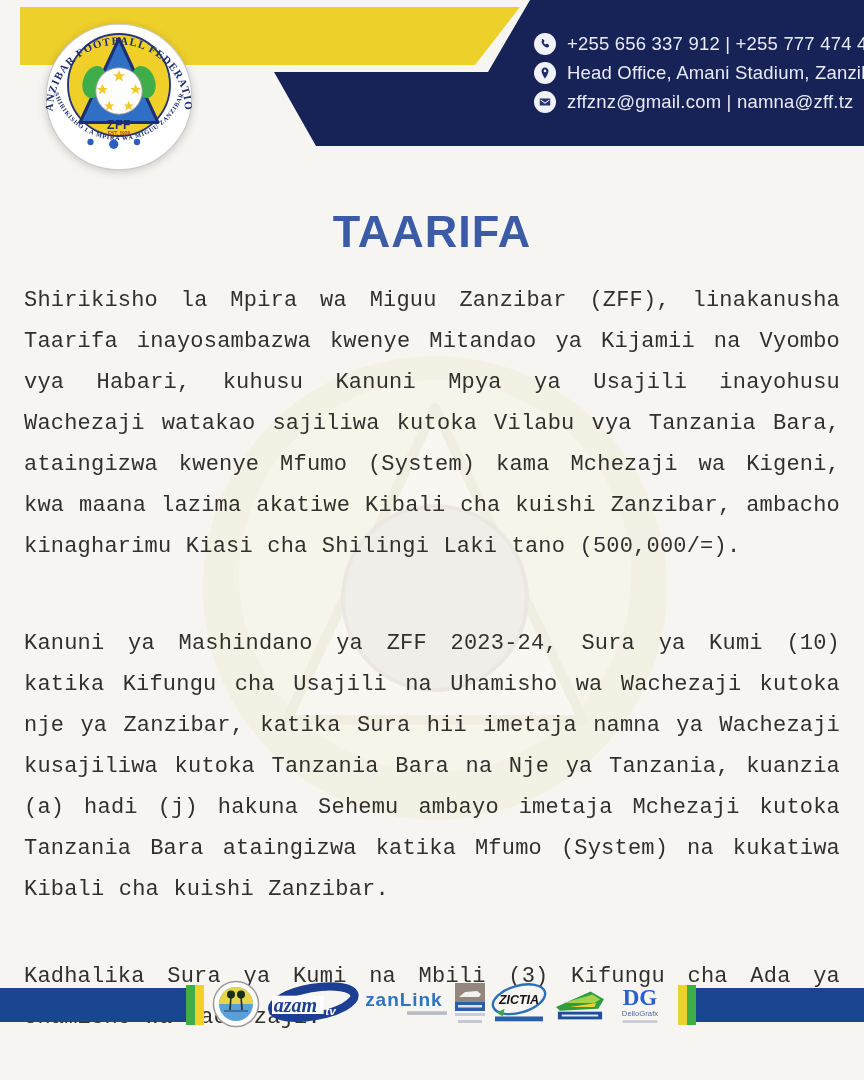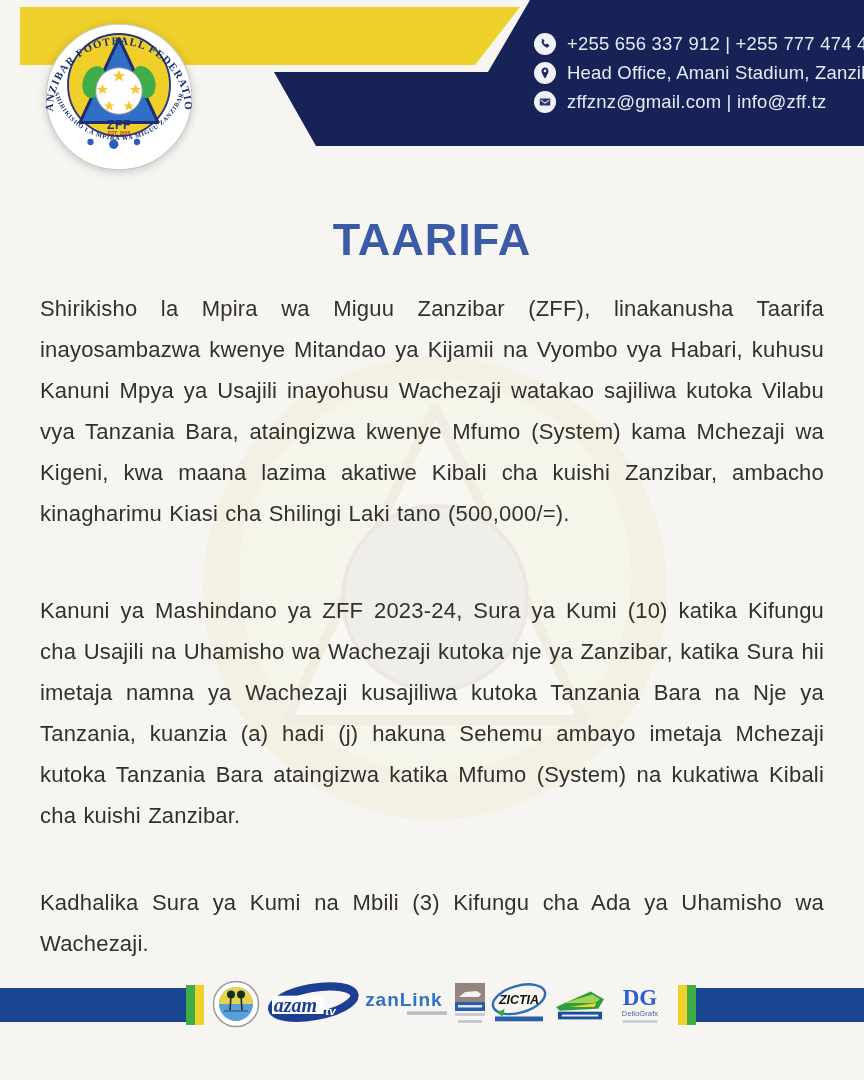--- a/index.html
+++ b/index.html
@@ -25,26 +25,26 @@
   .contact-row .icon{
     width:22px;height:22px;border-radius:50%;background:#f1f2f7;
     display:flex;align-items:center;justify-content:center;flex:0 0 22px;
   }
   .contact-row span.txt{color:#e8ebf5;font-size:18.5px;letter-spacing:.2px;white-space:nowrap;}
   
   .badge{position:absolute;left:24px;top:22px;width:150px;height:150px;filter:drop-shadow(0 2px 4px rgba(0,0,0,.18));}
   
   .watermark{position:absolute;left:195px;top:348px;width:480px;height:480px;z-index:0;opacity:.6;}
   
-  .content{position:absolute;left:0;top:146px;width:864px;z-index:1;margin-top:8px;}
+  .content{position:absolute;left:0;top:146px;width:864px;z-index:1;}
   h1.title{
     margin:60px 0 0;text-align:center;
     font-size:45px;font-weight:800;letter-spacing:1px;color:#3b5ba6;
   }
-  .paras{padding:0 40px;}
+  .paras{padding:0 24px;font-family:Liberation Mono, monospace;}
   .paras p{
     margin:0;font-size:22px;line-height:41px;color:#32302d;
     text-align:justify;text-align-last:left;letter-spacing:.2px;word-spacing:1px;
   }
   .paras p.p1{margin-top:22px;}
   .paras p.p2{margin-top:56px;}
   .paras p.p3{margin-top:46px;}
   
   .footer{position:absolute;left:0;top:960px;width:864px;height:120px;z-index:2;}
   .bar{position:absolute;top:28px;height:34px;background:#1a4590;}
@@ -85,21 +85,21 @@
       </span>
       <span class="txt">Head Office, Amani Stadium, Zanzibar</span>
     </div>
     <div class="contact-row">
       <span class="icon">
         <svg width="14" height="14" viewBox="0 0 24 24">
             <path fill="#1c2a66" d="M3 6h18v12H3z" opacity=".95"></path>
             <path fill="#f1f2f7" d="M4.5 7.5 12 13l7.5-5.5v1.8L12 14.8 4.5 9.3z"></path>
           </svg>
       </span>
-      <span class="txt">zffznz@gmail.com | info@zff.tz</span>
+      <span class="txt">zffznz@gmail.com | namna@zff.tz</span>
     </div>
   </div>
 
   <div class="badge">
     <svg width="150" height="150" viewBox="0 0 200 200">
       <defs>
         <path id="arcTop" d="M 12,118 A 88,88 0 1 1 188,118" fill="none"></path>
         <path id="arcBottom" d="M 10,80 A 91,91 0 0 0 190,80" fill="none"></path>
         <path id="st" d="M0,-6 L1.8,-1.8 L6,-1.8 L2.6,1 L4,5.4 L0,2.6 L-4,5.4 L-2.6,1 L-6,-1.8 L-1.8,-1.8 Z" fill="#f2c92b"></path>
       </defs>

